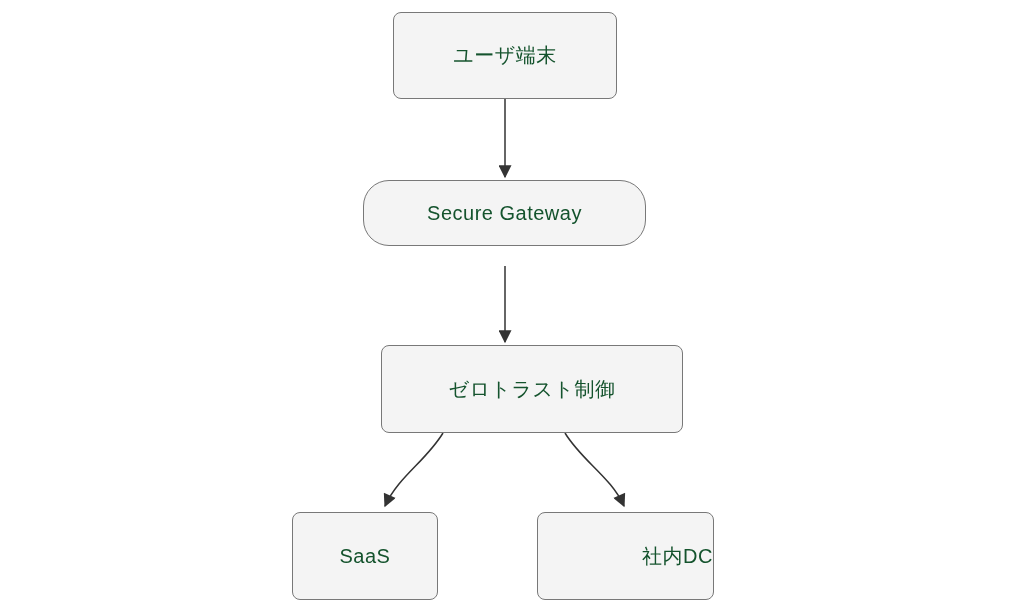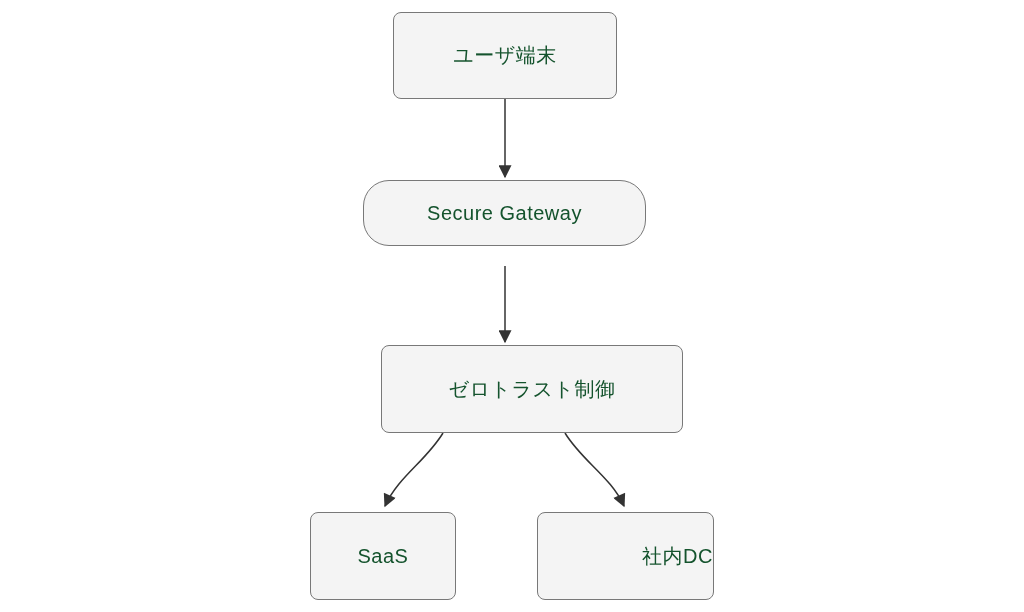--- a/index.html
+++ b/index.html
@@ -33,21 +33,21 @@
     align-items: center;
     justify-content: center;
     font-size: 20px;
     color: #14532d;
     letter-spacing: 0.5px;
     white-space: nowrap;
   }
   #node-user      { left: 393px; top: 12px;  width: 224px; height: 87px; }
   #node-gateway   { left: 363px; top: 180px; width: 283px; height: 66px; border-radius: 26px; }
   #node-zerotrust { left: 353px; top: 345px; width: 302px; height: 88px; margin-left: 28px; }
-  #node-saas      { left: 310px; top: 512px; width: 146px; height: 88px; }
+  #node-saas      { left: 292px; top: 512px; width: 146px; height: 88px; }
   #node-dc        { left: 537px; top: 512px; width: 177px; height: 88px; justify-content: flex-end; }
   .edge {
     fill: none;
     stroke: #333333;
     stroke-width: 1.5px;
   }
 </style>
 </head>
 <body>
 

